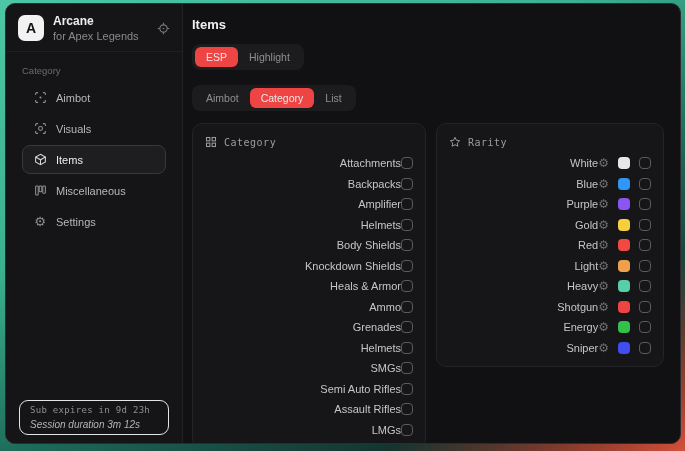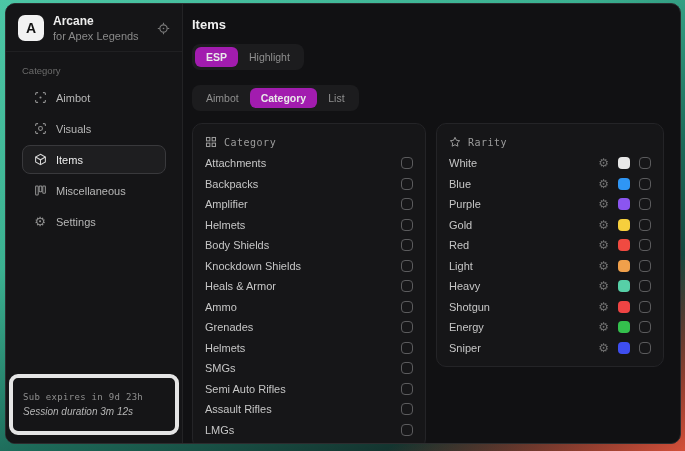--- a/index.html
+++ b/index.html
@@ -22,38 +22,38 @@
   .logo { width:26px; height:26px; border-radius:7px; background:#f2f2f2; color:#121212; font-weight:bold; font-size:14px; display:flex; align-items:center; justify-content:center; }
   .brand-name { font-size:12px; font-weight:700; color:#ededed; line-height:1.2; }
   .brand-sub { font-size:11px; color:#8a8a8a; margin-top:2px; }
   .target-btn { margin-left:auto; color:#7d7d7d; display:flex; cursor:pointer; }
   .section-label { font-size:9.5px; color:#6b6b6b; padding:13px 16px 5px; }
   .nav { padding:0 16px; }
   .nav-item { display:flex; align-items:center; gap:9px; padding:7px 10px; margin:2px 0; border:1px solid transparent; border-radius:8px; color:#b7b7b7; font-size:11px; cursor:pointer; }
   .nav-item .nicon { color:#8f8f8f; display:flex; width:14px; justify-content:center; }
   .nav-item.active { background:#1e1e20; border-color:#39393c; color:#ededed; }
   .nav-item.active .nicon { color:#d5d5d5; }
-  .side-footer { margin:auto 3px 8px; border:4px solid #e5e5e5; border-radius:9px; padding:14px 10px; }
+  .side-footer { margin:auto 13px 8px; border:1px solid #e5e5e5; border-radius:9px; padding:4px 10px; }
   .footer-line1 { font-family:"DejaVu Sans Mono", monospace; font-size:9px; color:#8f8f8f; letter-spacing:0.3px; }
   .footer-line2 { font-size:10px; color:#b5b5b5; margin-top:4px;font-style:italic; }
   
   .main { flex:1; padding:13px 12px 0 9px; }
   .page-title { font-size:13px; font-weight:700; color:#f0f0f0; }
   .seg { display:inline-flex; align-items:center; background:#1c1c1e; border-radius:8px; padding:3px; }
   .seg-row1 { margin-top:12px; display:block; }
   .seg-row2 { margin-top:15px; display:block; }
   .seg-chip { font-size:10.5px; padding:4px 11px; border-radius:6px; color:#8f8f8f; cursor:pointer; white-space:nowrap; }
-  .seg-chip.active { background:#a21caf; color:#e9e9e9; font-weight:700; }
+  .seg-chip.active { background:#ef4444; color:#e9e9e9; font-weight:400; }
   .content { display:flex; gap:10px; margin-top:12px; align-items:flex-start; }
   .card { background:#161618; border:1px solid #242427; border-radius:10px; padding:7px 12px 8px; }
   .card.category { width:234px; }
   .card.rarity { width:228px; }
   .card-header { display:flex; align-items:center; gap:7px; padding:5px 0 5px; color:#9c9c9c; }
   .card-title { font-family:"DejaVu Sans Mono", monospace; font-size:10px; letter-spacing:0.5px; }
-  .row { display:flex; align-items:center; height:20.5px; }
+  .row { display:flex; align-items:center; height:20.5px;text-align:right; }
   .row-label { font-size:11px; color:#c6c6c6; flex:1; }
   .checkbox { width:12px; height:12px; border:1.5px solid #5b5b5d; border-radius:4px; flex:0 0 auto; cursor:pointer; }
   .rarity-controls { display:flex; align-items:center; gap:9px; }
   .gear { font-family:"DejaVu Sans", sans-serif; color:#707070; font-size:12px; line-height:1; cursor:pointer; }
   .swatch { width:12px; height:12px; border-radius:4px; cursor:pointer; }
   svg { display:block; }
 </style>
 </head>
 <body>
 

